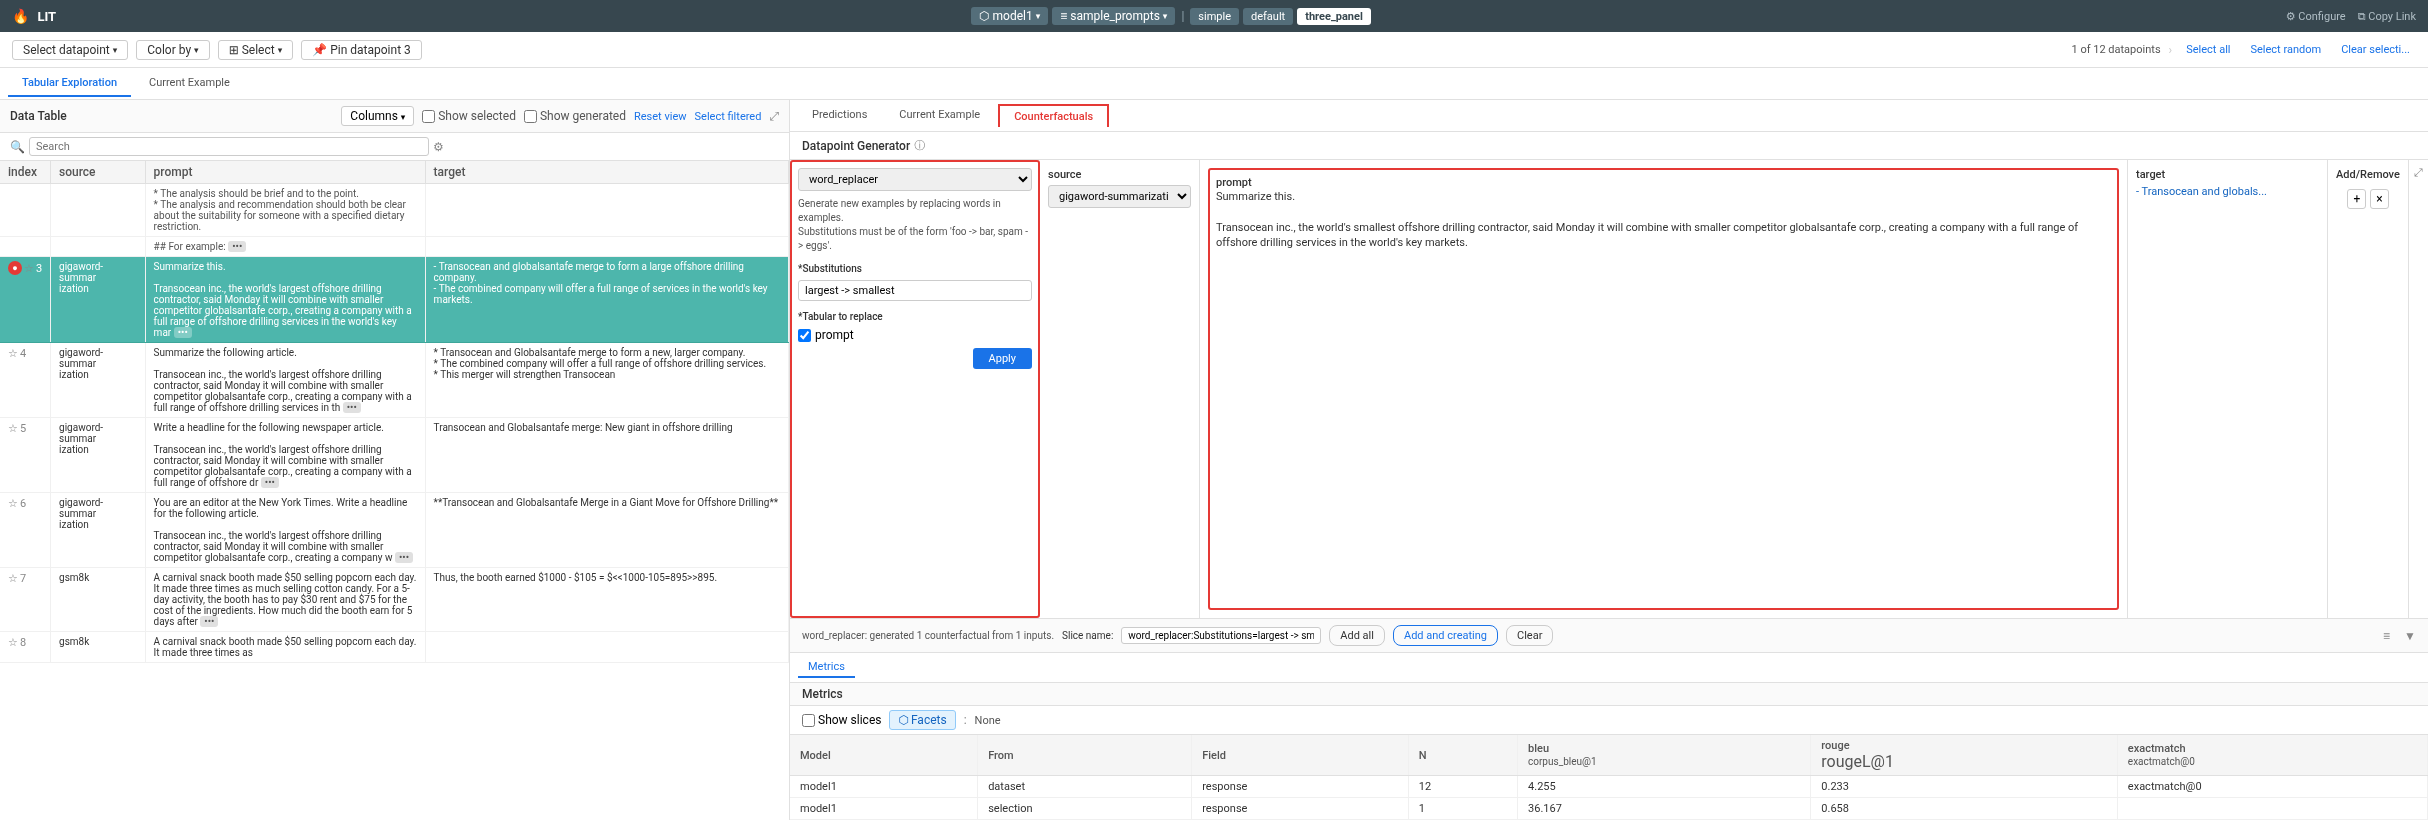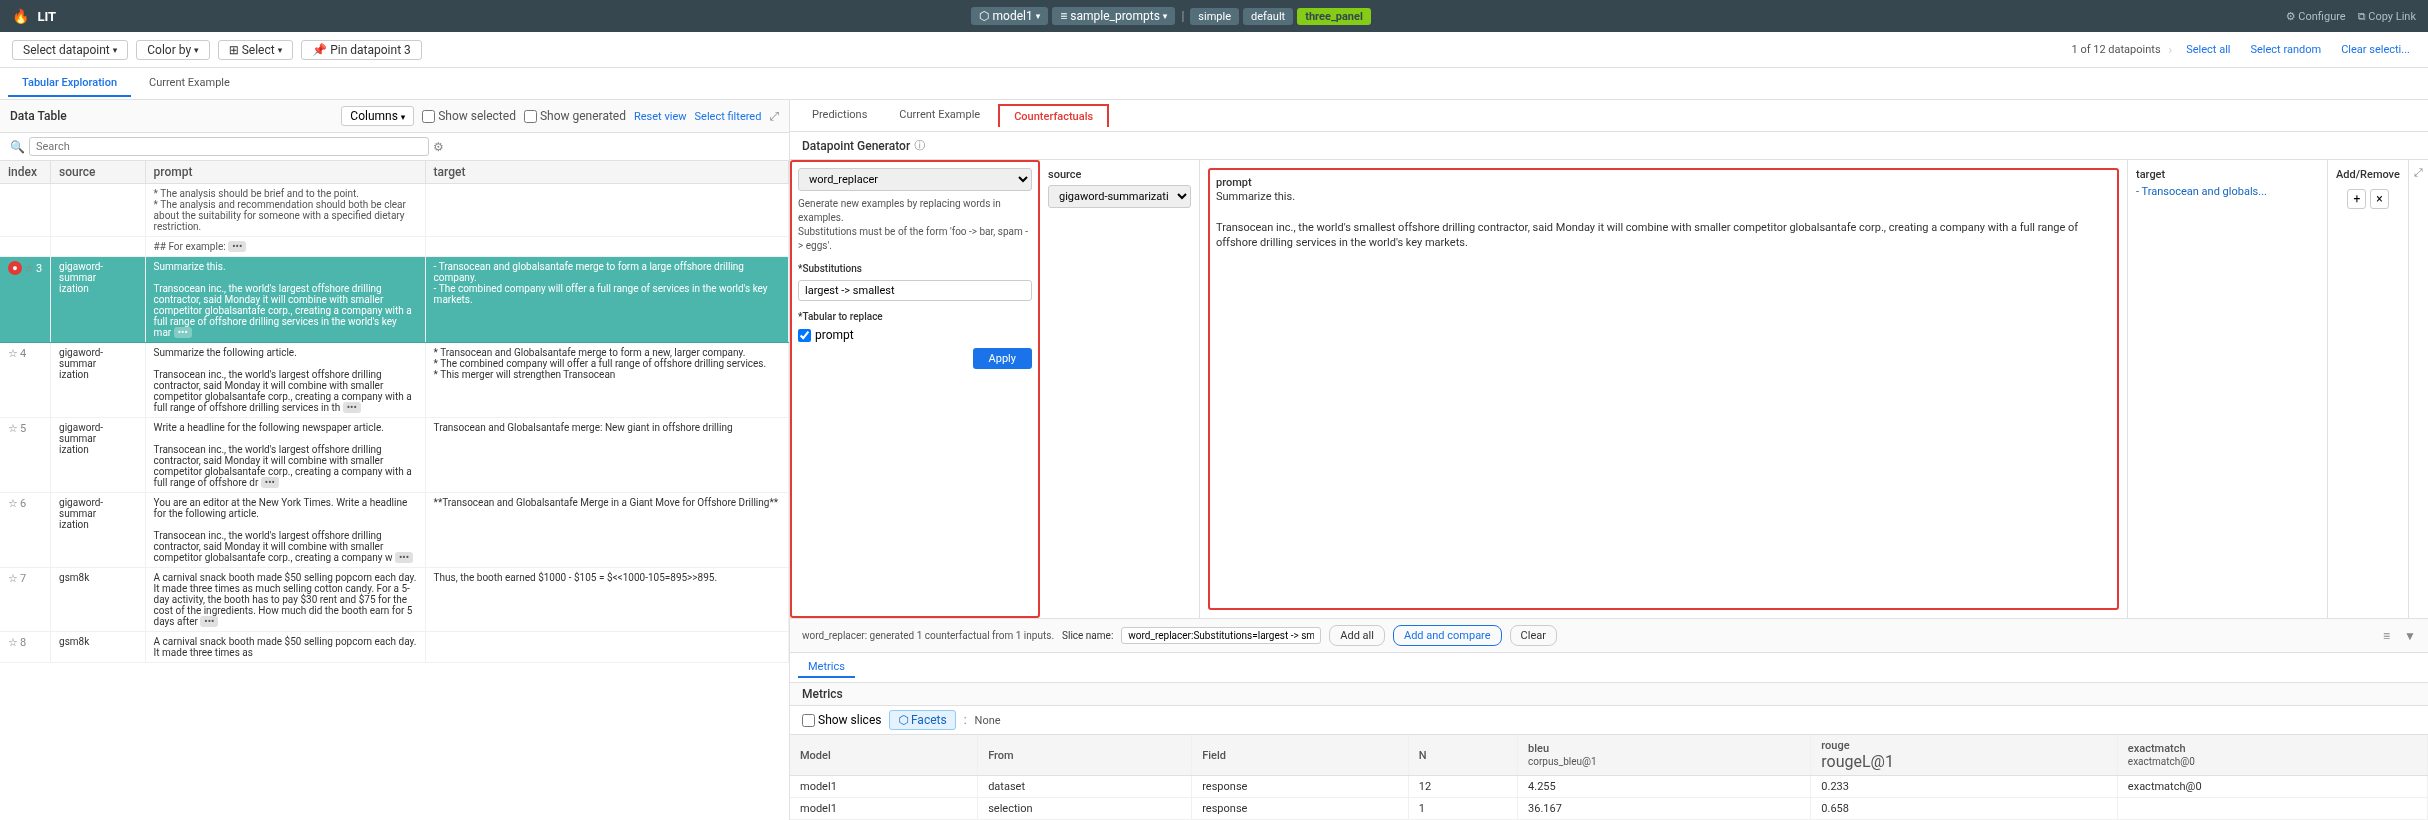--- a/index.html
+++ b/index.html
@@ -12,21 +12,21 @@
     }
     .top-bar-left { display: flex; align-items: center; gap: 8px; }
     .top-bar-center { display: flex; align-items: center; gap: 4px; }
     .top-bar-right { display: flex; align-items: center; gap: 12px; }
     .top-bar .app-name { font-weight: bold; font-size: 13px; color: #fff; display: flex; align-items: center; gap: 4px; }
     .top-bar .flame-icon { color: #ff9800; font-size: 14px; }
     .model-select, .dataset-select, .layout-btn {
       background: #546e7a; color: #fff; border: none; border-radius: 3px;
       padding: 2px 8px; cursor: pointer; font-size: 11px; display: flex; align-items: center; gap: 3px;
     }
-    .layout-btn.active { background: #84cc16; color: #37474f; font-weight: bold; text-align: right; }
+    .layout-btn.active { background: #ffffff; color: #37474f; font-weight: bold; text-align: right; }
     .layout-sep { color: #90a4ae; margin: 0 2px; }
     .top-bar-right .configure-btn, .top-bar-right .copy-link-btn {
       background: none; border: none; color: #b0bec5; cursor: pointer; font-size: 11px;
     }
 
     
     .toolbar {
       display: flex; align-items: center; justify-content: space-between;
       background: #fff; border-bottom: 1px solid #e0e0e0; height: 36px; padding: 0 12px;
     }
@@ -559,21 +559,21 @@
         <div style="width:20px;display:flex;flex-direction:column;align-items:center;padding:6px 2px;border-left:1px solid #e0e0e0;">
           <span class="expand-icon" style="font-size:11px;">⤢</span>
         </div>
       </div>
 
       <div class="bottom-bar">
         <span class="status-text">word_replacer: generated 1 counterfactual from 1 inputs.</span>
         <span class="slice-name-label">Slice name:</span>
         <input class="slice-name-input" type="text" value="word_replacer:Substitutions=largest -&gt; sm" style="">
         <button class="add-all-btn">Add all</button>
-        <button class="add-compare-btn">Add and compare</button>
+        <button class="add-compare-btn">Add and creating</button>
         <button class="clear-btn">Clear</button>
         <span style="flex:1;"></span>
         <span style="cursor:pointer;color:#888;">≡</span>
         <span style="cursor:pointer;color:#888;margin-left:6px;">▼</span>
       </div>
 
       <div class="metrics-section">
         <div class="metrics-tabs">
           <div class="metrics-tab active">Metrics</div>
         </div>

